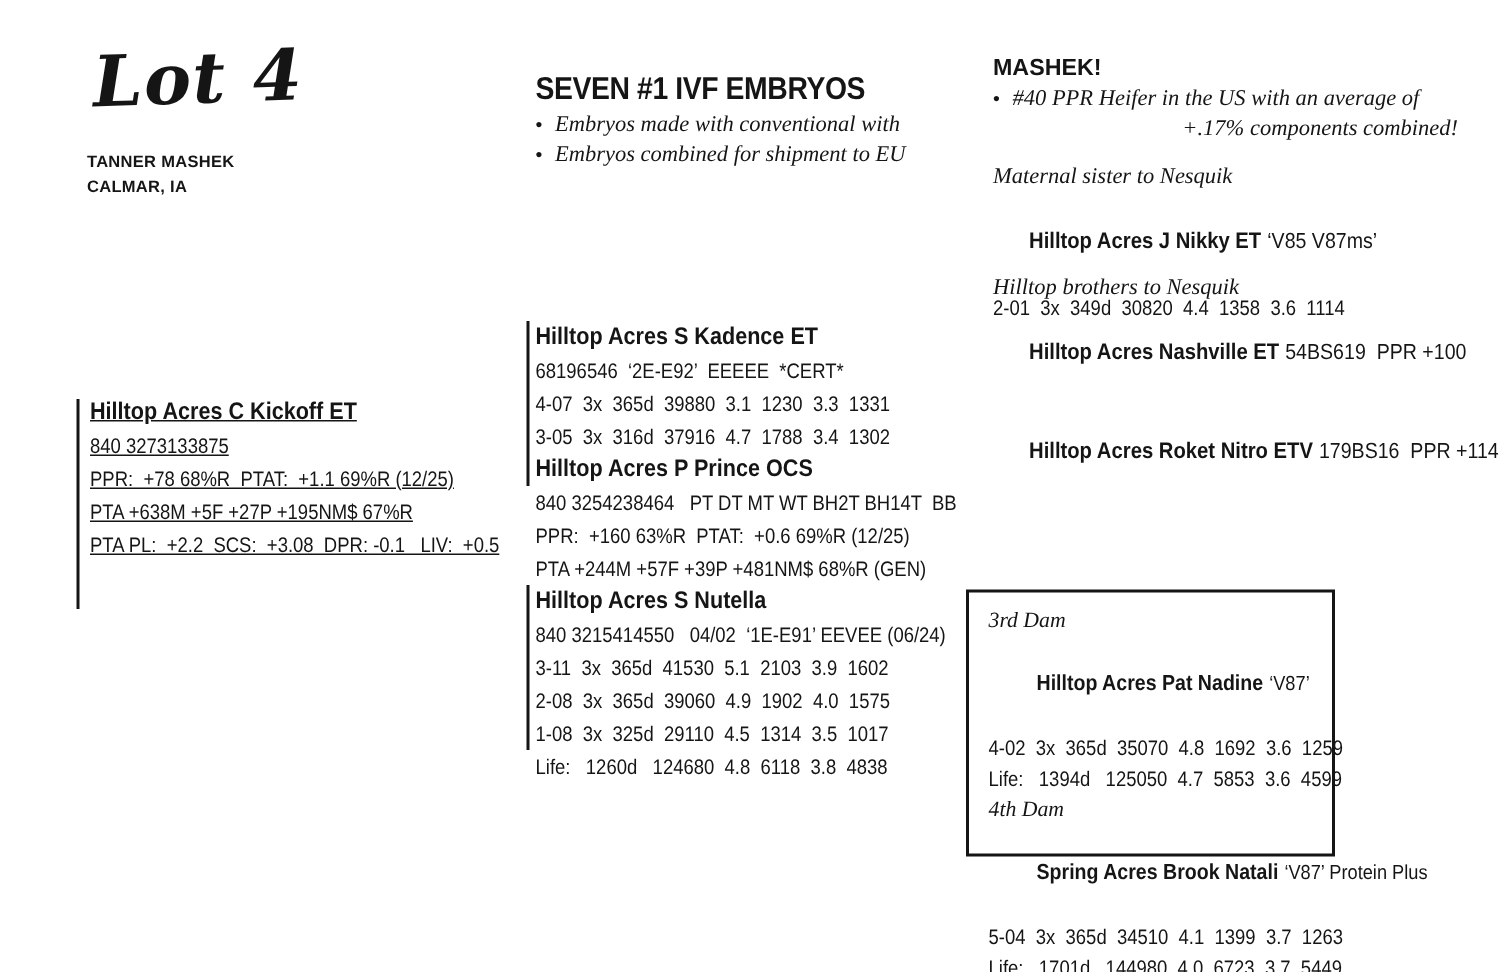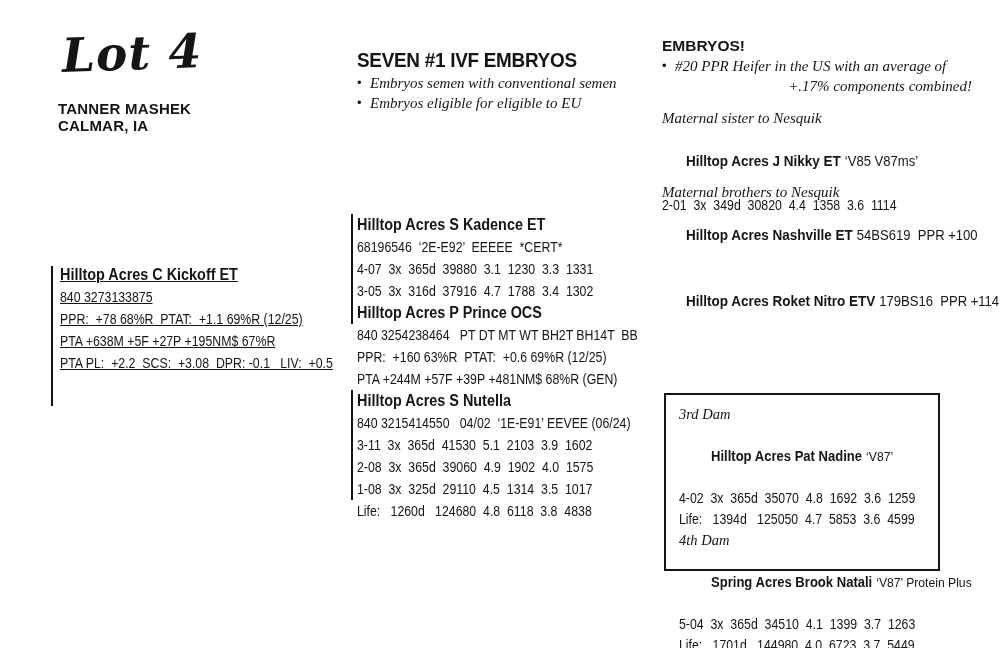--- a/index.html
+++ b/index.html
@@ -11,21 +11,21 @@
   }
   .abs { position:absolute; }
   .cond { transform:scaleX(0.9); transform-origin:0 0; }
   .cond88 { transform:scaleX(0.88); transform-origin:0 0; }
 
   .lot-script {
     font-family:"DejaVu Serif", serif; font-style:italic;
     font-size:47px; font-weight:bold; letter-spacing:1px;
     transform:rotate(-2deg); transform-origin:0 50%;
   }
-  .consignor { font-weight:bold; font-size:15px; line-height:17px; letter-spacing:0.2px; }
+  .consignor { font-weight:bold; font-size:11px; line-height:17px; letter-spacing:0.2px; }
 
   .main-title { font-weight:bold; font-size:21px; letter-spacing:-0.3px; line-height:26px; }
   .note { font-family:"Liberation Serif", serif; font-style:italic; font-size:15px; line-height:20px; }
   .note-bold-title { font-weight:bold; font-size:15.5px; line-height:20px; font-family:"Liberation Sans", sans-serif; font-style:normal; }
   .bullet-row { display:flex; }
   .bullet-marker { width:13px; flex:0 0 13px; font-style:normal; font-family:"Liberation Sans",sans-serif; font-size:13px; line-height:20px; }
   .bullet-cont { padding-left:13px;text-align:right; }
 
   .ped-head { font-weight:bold; font-size:16px; line-height:22px; white-space:pre; }
   .ped-line { font-size:14px; line-height:22px; white-space:pre; }
@@ -52,47 +52,47 @@
 
   <div class="abs consignor" style="left:58px; top:100px;">
     <div>TANNER MASHEK</div>
     <div>CALMAR, IA</div>
   </div>
 
   <div class="abs" style="left:357px; top:20px; width:300px;margin-top:27px;">
     <div class="main-title cond">SEVEN #1 IVF EMBRYOS</div>
     <div class="note bullet-row">
       <span class="bullet-marker">•</span>
-      <span>Embryos semen with conventional semen</span>
+      <span>Embryos made with conventional with</span>
     </div>
     <div class="note bullet-row">
       <span class="bullet-marker">•</span>
-      <span>Embryos eligible for eligible to EU</span>
+      <span>Embryos combined for shipment to EU</span>
     </div>
   </div>
 
   <div class="abs" style="left:662px; top:36px; width:310px;">
-    <div class="note-bold-title">EMBRYOS!</div>
+    <div class="note-bold-title">MASHEK!</div>
     <div class="note bullet-row">
       <span class="bullet-marker">•</span>
-      <span>#20 PPR Heifer in the US with an average of</span>
+      <span>#40 PPR Heifer in the US with an average of</span>
     </div>
     <div class="note bullet-cont">+.17% components combined!</div>
   </div>
 
   <div class="abs" style="left:662px; top:108px; width:320px;">
     <div class="note">Maternal sister to Nesquik</div>
     <div class="name-row cond">
       <span class="name-bold">Hilltop Acres J Nikky ET</span><span> </span><span class="name-reg">‘V85 V87ms’</span>
     </div>
     <div class="rec-line cond88">2-01  3x  349d  30820  4.4  1358  3.6  1114</div>
   </div>
 
   <div class="abs" style="left:662px; top:182px; width:330px;">
-    <div class="note">Maternal brothers to Nesquik</div>
+    <div class="note">Hilltop brothers to Nesquik</div>
     <div class="name-row cond">
       <span class="name-bold">Hilltop Acres Nashville ET</span><span> </span><span class="name-reg">54BS619  PPR +100</span>
     </div>
     <div class="name-row cond">
       <span class="name-bold">Hilltop Acres Roket Nitro ETV</span><span> </span><span class="name-reg">179BS16  PPR +114</span>
     </div>
   </div>
 
   <div class="vbar" style="left:51px; top:266px; height:140px;"></div>
 
@@ -124,21 +124,21 @@
     <div>
       <div class="ped-head cond">Hilltop Acres S Nutella</div>
       <div class="ped-line cond88">840 3215414550   04/02  ‘1E-E91’ EEVEE (06/24)</div>
       <div class="ped-line cond88">3-11  3x  365d  41530  5.1  2103  3.9  1602</div>
       <div class="ped-line cond88">2-08  3x  365d  39060  4.9  1902  4.0  1575</div>
       <div class="ped-line cond88">1-08  3x  325d  29110  4.5  1314  3.5  1017</div>
       <div class="ped-line cond88">Life:   1260d   124680  4.8  6118  3.8  4838</div>
     </div>
   </div>
 
-  <div class="abs dam-box" style="left:664px; top:393px; width:276px; height:178px;">
+  <div class="abs dam-box" style="left:644px; top:393px; width:246px; height:178px;">
     <div>
       <div class="dam-label">3rd Dam</div>
       <div class="dam-name-row cond">
         <span class="dam-name-bold">Hilltop Acres Pat Nadine</span><span> </span><span class="dam-name-reg">‘V87’</span>
       </div>
       <div class="dam-line cond88">4-02  3x  365d  35070  4.8  1692  3.6  1259</div>
       <div class="dam-line cond88">Life:   1394d   125050  4.7  5853  3.6  4599</div>
     </div>
     <div>
       <div class="dam-label">4th Dam</div>

